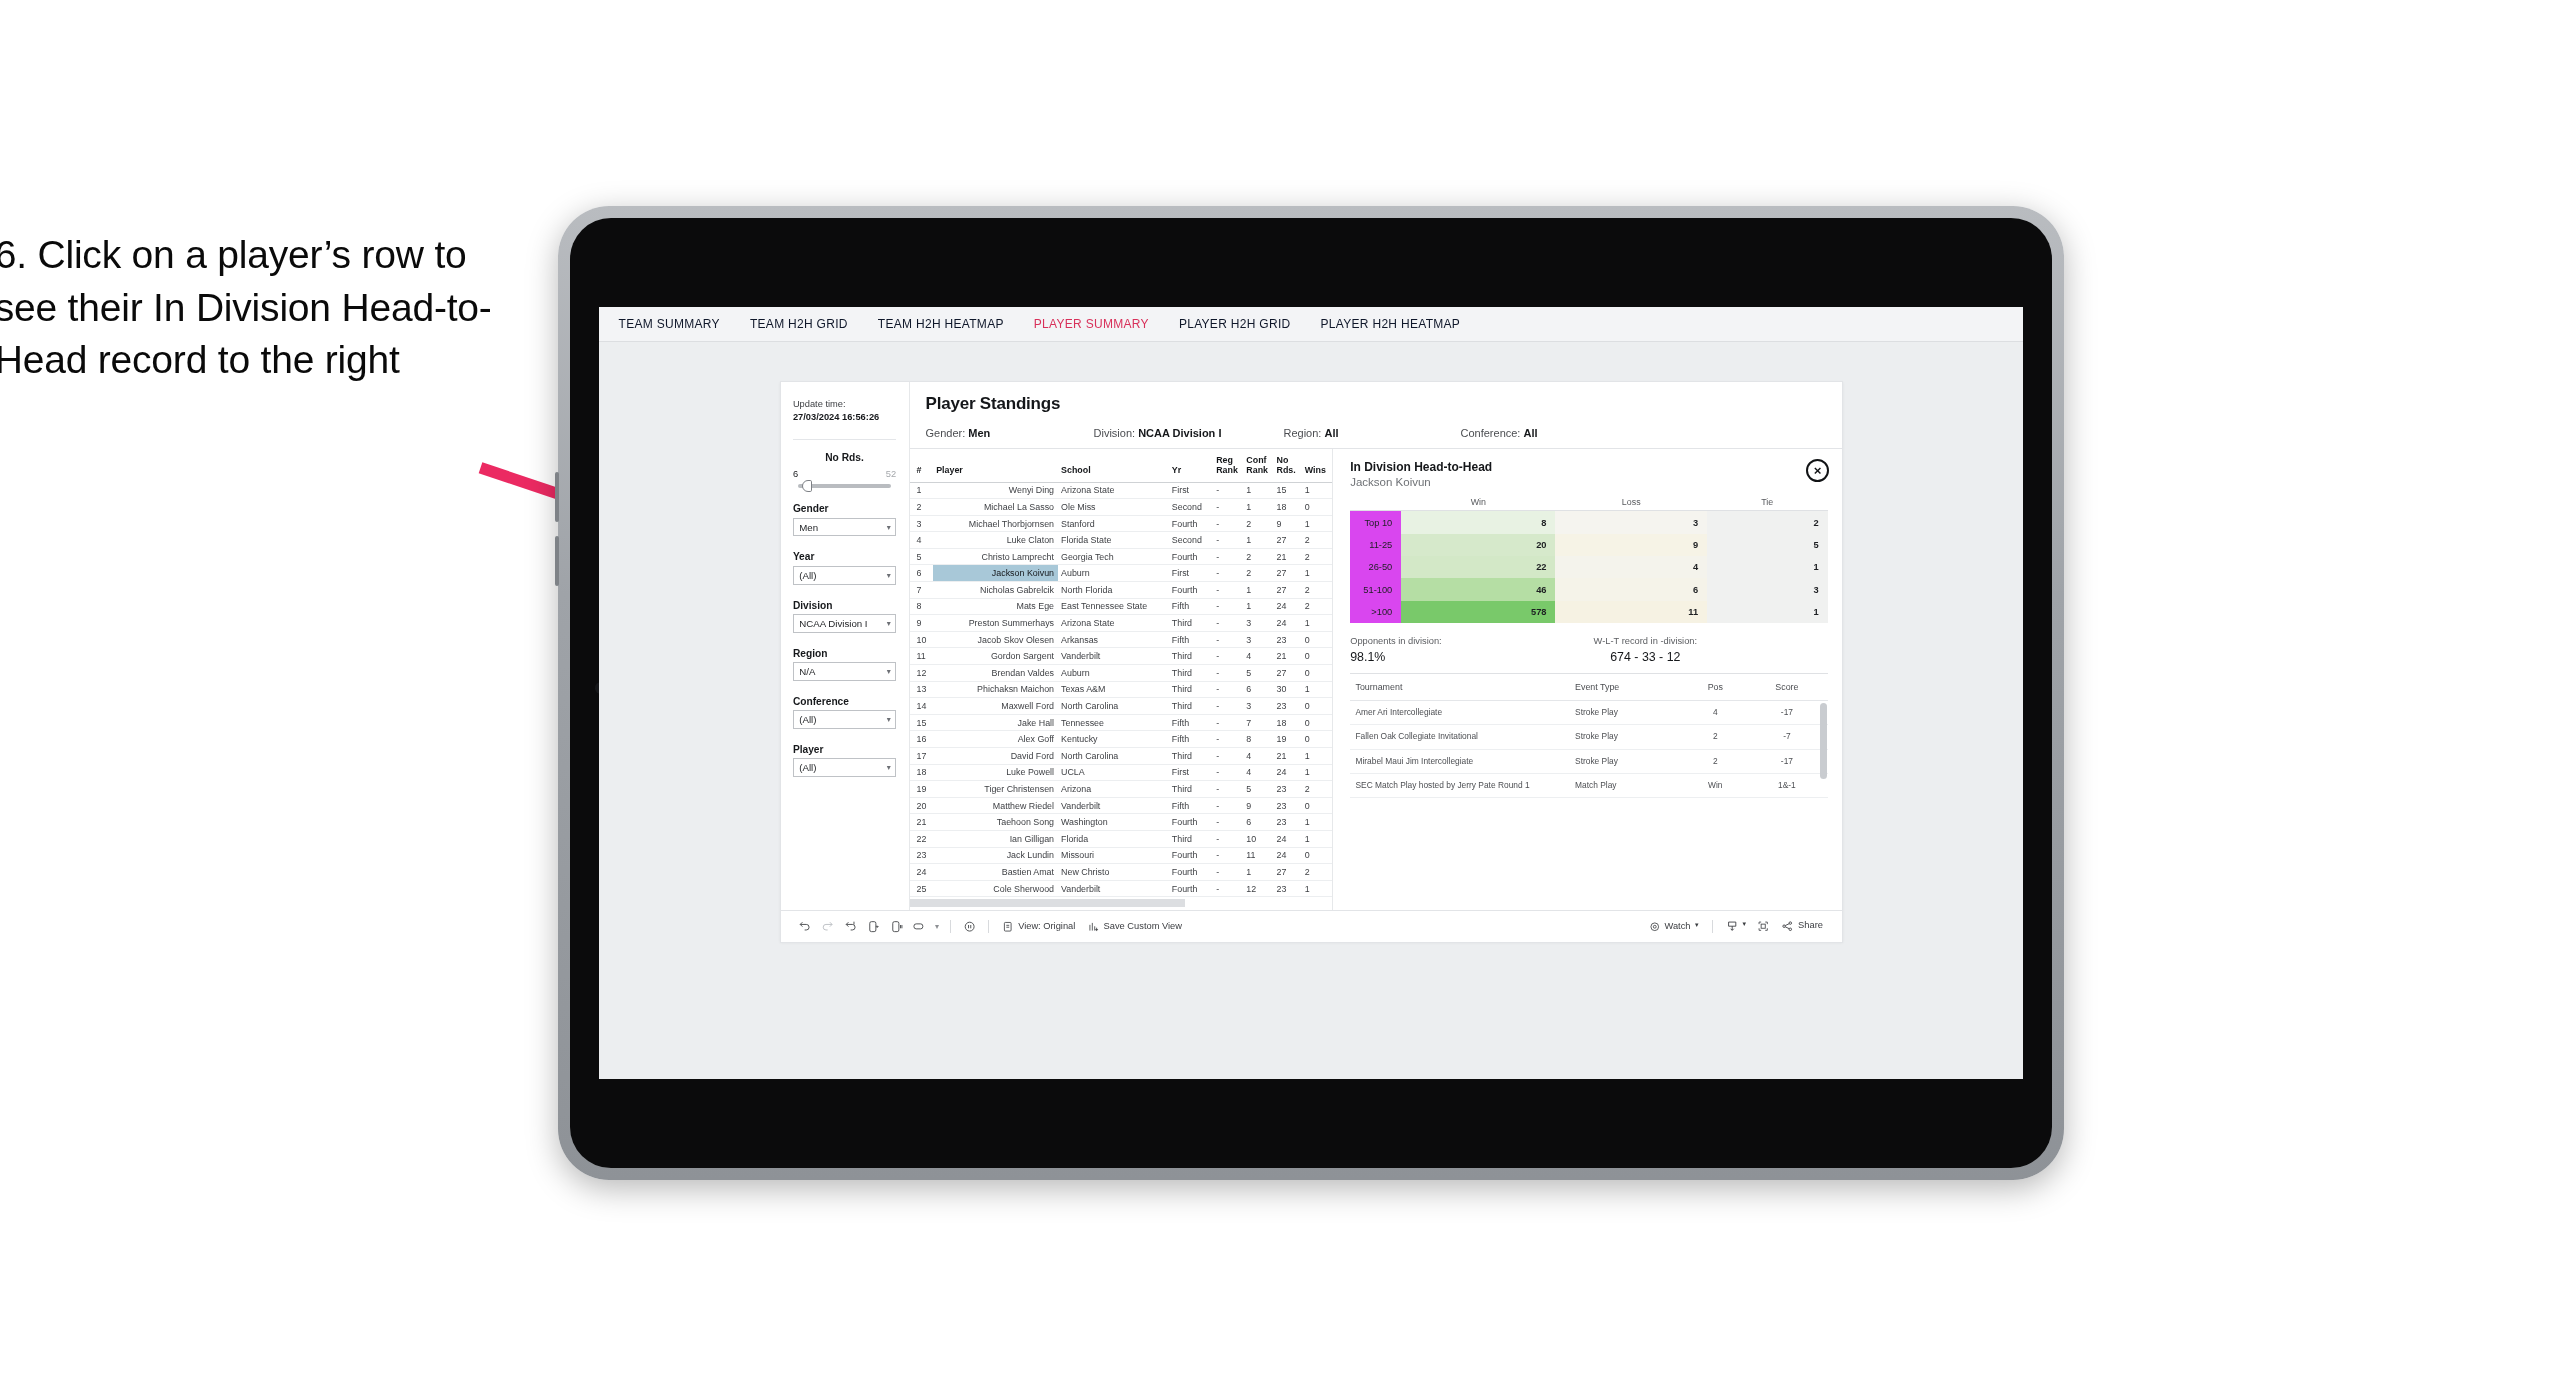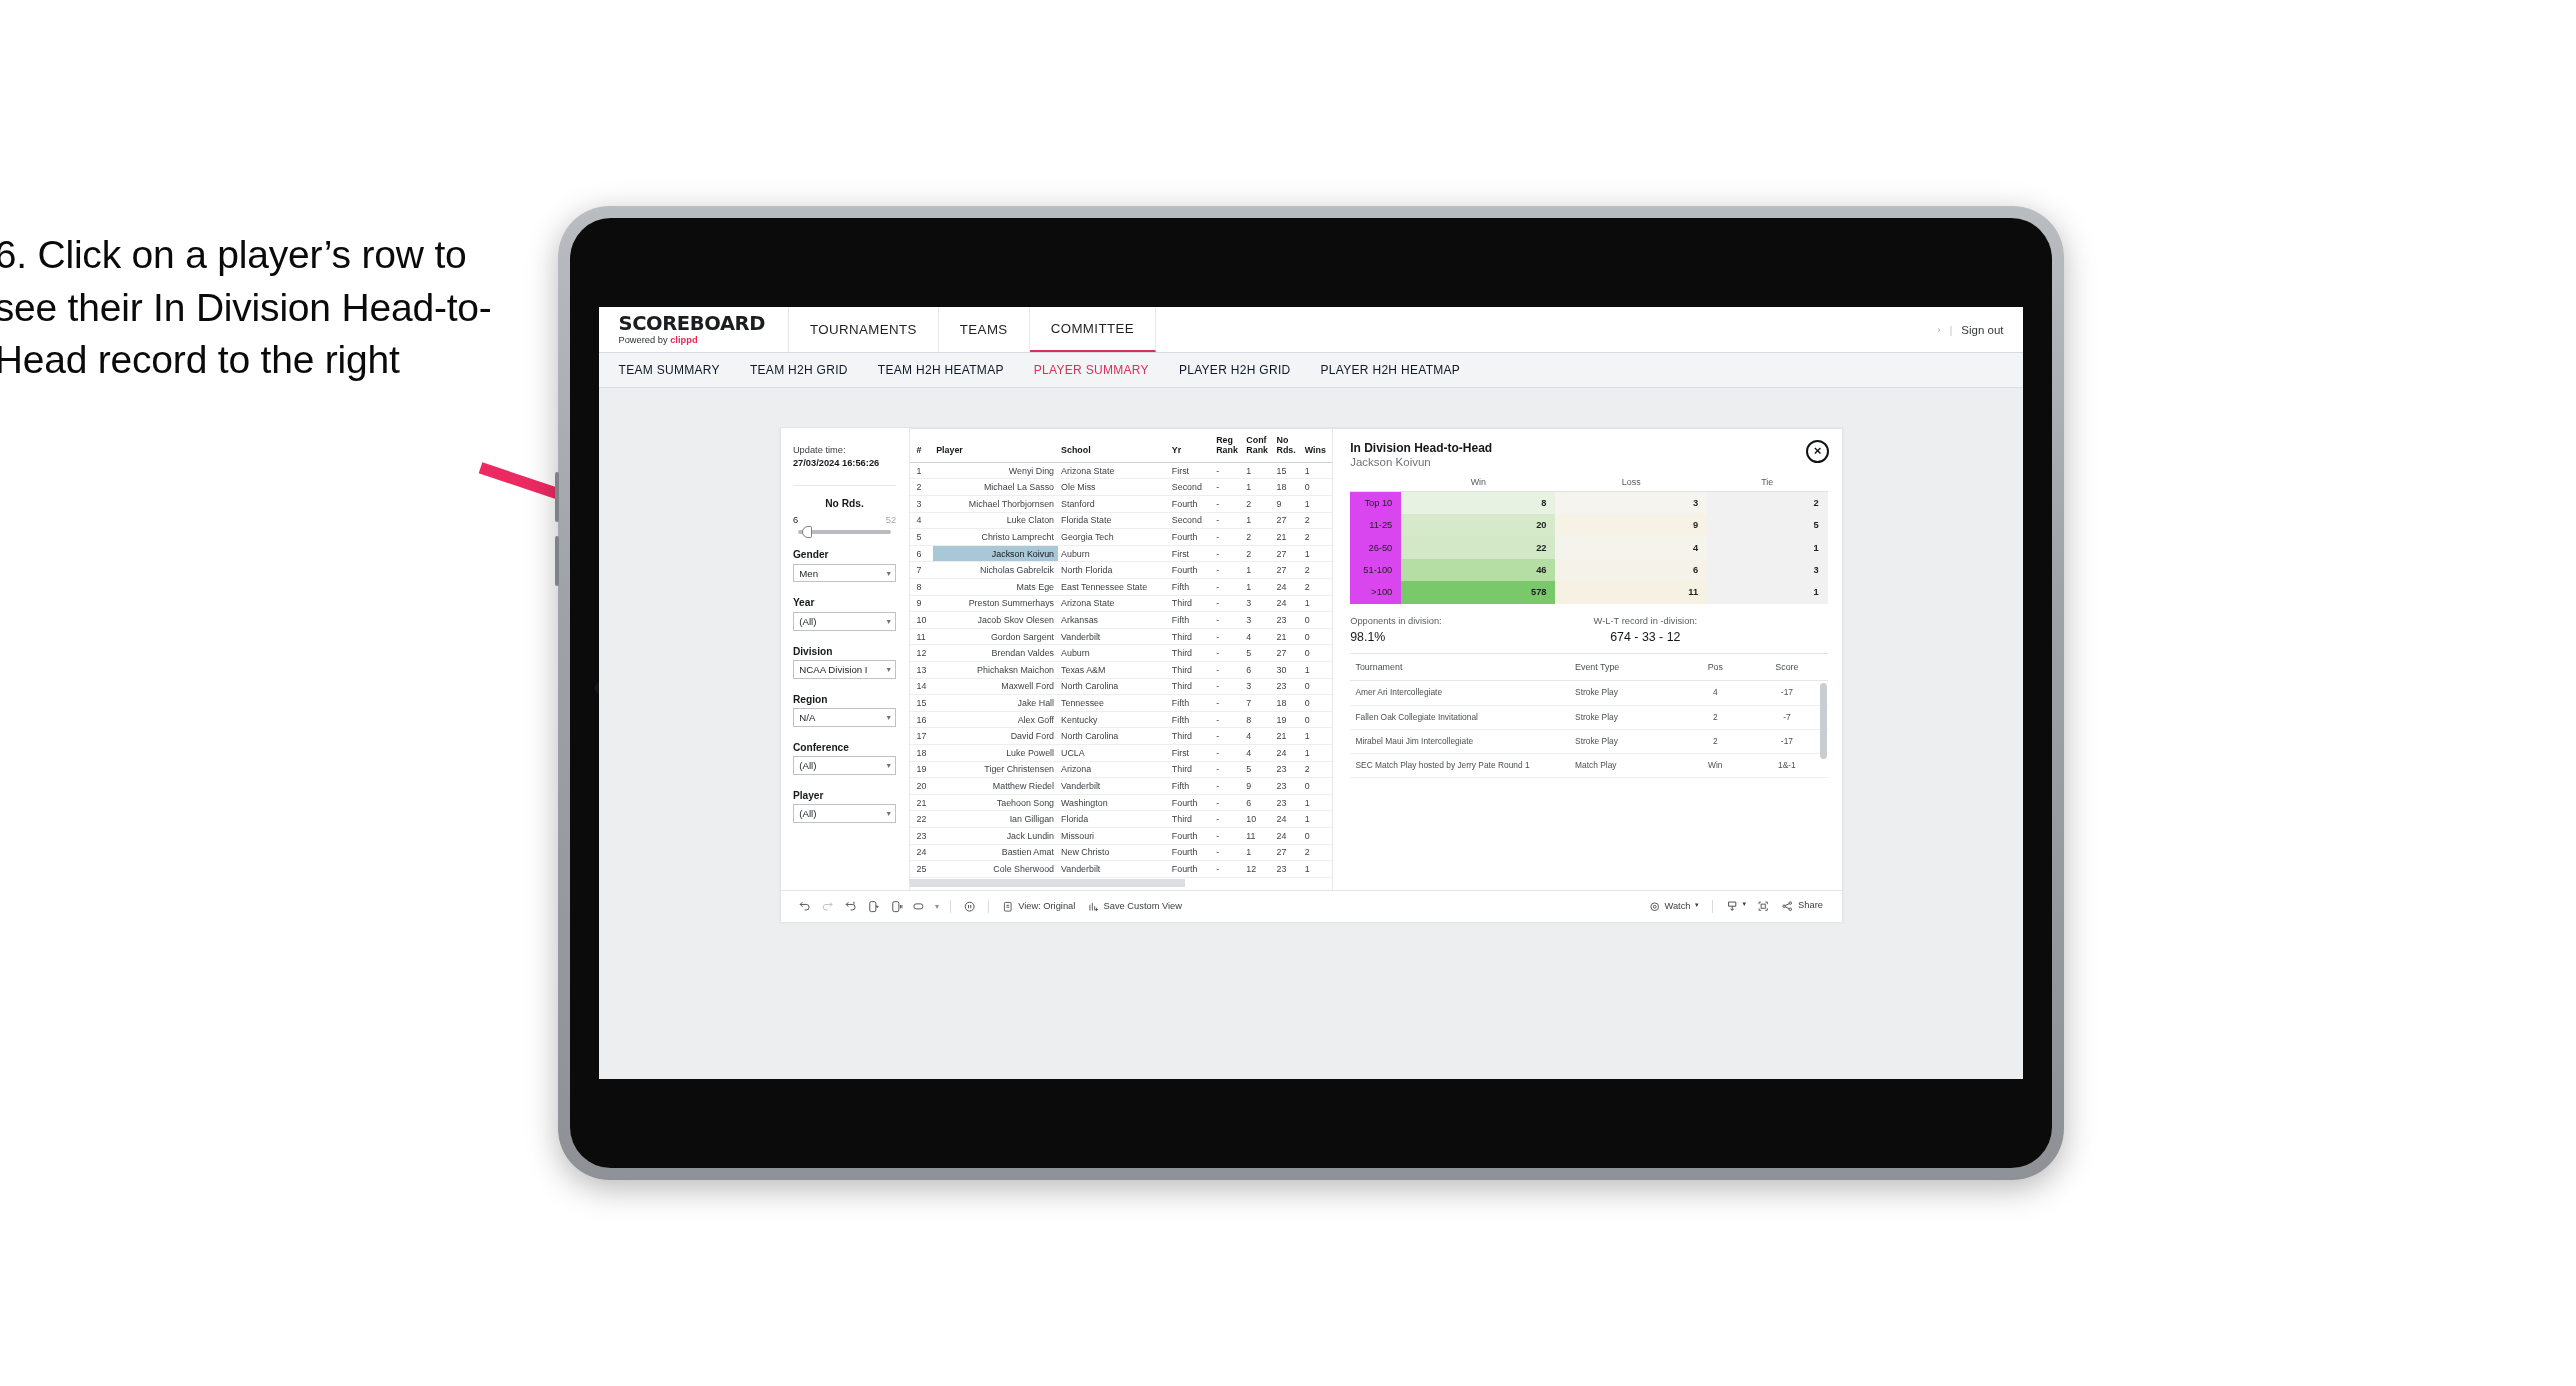--- a/index.html
+++ b/index.html
@@ -340,36 +340,20 @@
 <div id="tablet">
   <div class="tablet-outer"></div>
   <div class="btn-side" style="top:266px"></div>
   <div class="btn-side" style="top:330px"></div>
   <div class="tablet-bezel">
     <div class="cam"></div>
   </div>
 
   <div class="tablet-screen">
 
-    <div class="app-header">
-      <div class="brand">
-        <div class="brand-title">SCOREBOARD</div>
-        <div class="brand-sub"><span>Powered by </span><b>clippd</b></div>
-      </div>
-      <div class="topnav">
-        <div class="topnav-item">TOURNAMENTS</div>
-        <div class="topnav-item">TEAMS</div>
-        <div class="topnav-item active">COMMITTEE</div>
-      </div>
-      <div class="header-right">
-        <span class="hr-caret">›</span>
-        <span class="hr-div">|</span>
-        <span class="signout">Sign out</span>
-      </div>
-    </div>
 
     <div class="subnav">
       <div class="subnav-item">TEAM SUMMARY</div>
       <div class="subnav-item">TEAM H2H GRID</div>
       <div class="subnav-item">TEAM H2H HEATMAP</div>
       <div class="subnav-item active">PLAYER SUMMARY</div>
       <div class="subnav-item">PLAYER H2H GRID</div>
       <div class="subnav-item">PLAYER H2H HEATMAP</div>
     </div>
 
@@ -428,20 +412,29 @@
             <div class="f-group">
               <div class="f-label">Player</div>
               <div class="f-select">
                 <span>(All)</span>
                 <span class="f-caret">▾</span>
               </div>
             </div>
           </div>
 
           <div class="main">
+            <div class="main-head">
+              <div class="ps-title">Player Standings</div>
+              <div class="ps-filters">
+                <div class="ps-f1"><span>Gender: </span><b>Men</b></div>
+                <div class="ps-f2"><span>Division: </span><b>NCAA Division I</b></div>
+                <div class="ps-f3"><span>Region: </span><b>All</b></div>
+                <div><span>Conference: </span><b>All</b></div>
+              </div>
+            </div>
 
             <div class="main-split">
 
               <div class="tbl-wrap">
                 <table class="standings">
                   <thead>
                       <tr>
                     <th class="c-num">#</th>
                     <th class="c-player">Player</th>
                     <th class="c-school">School</th>

